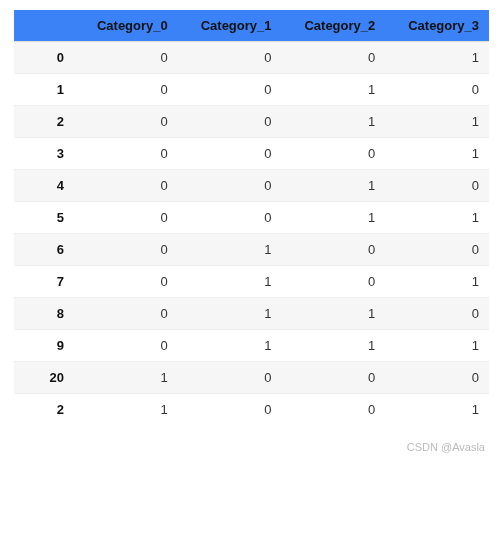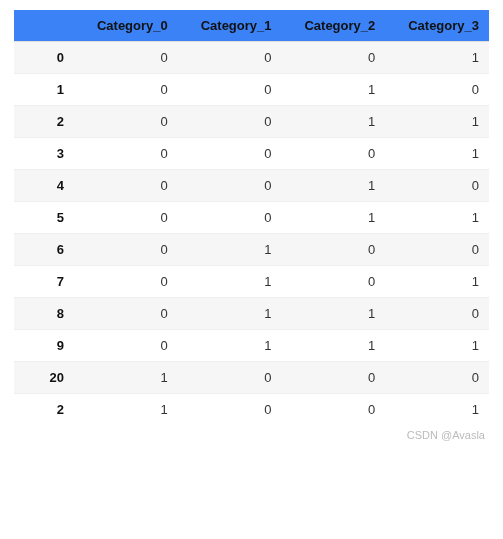--- a/index.html
+++ b/index.html
@@ -42,21 +42,21 @@
   tbody tr:nth-child(odd) {
     background: #f6f6f6;
   }
   tbody tr:nth-child(even) {
     background: #fff;
   }
   .watermark {
     text-align: right;
     color: #bbb;
     font-size: 11px;
-    margin-top: 4px;
+    margin-top: 16px;
     padding-right: 4px;
   }
 </style>
 </head>
 <body>
 
 <table>
   <thead>
     <tr>
       <th></th>

